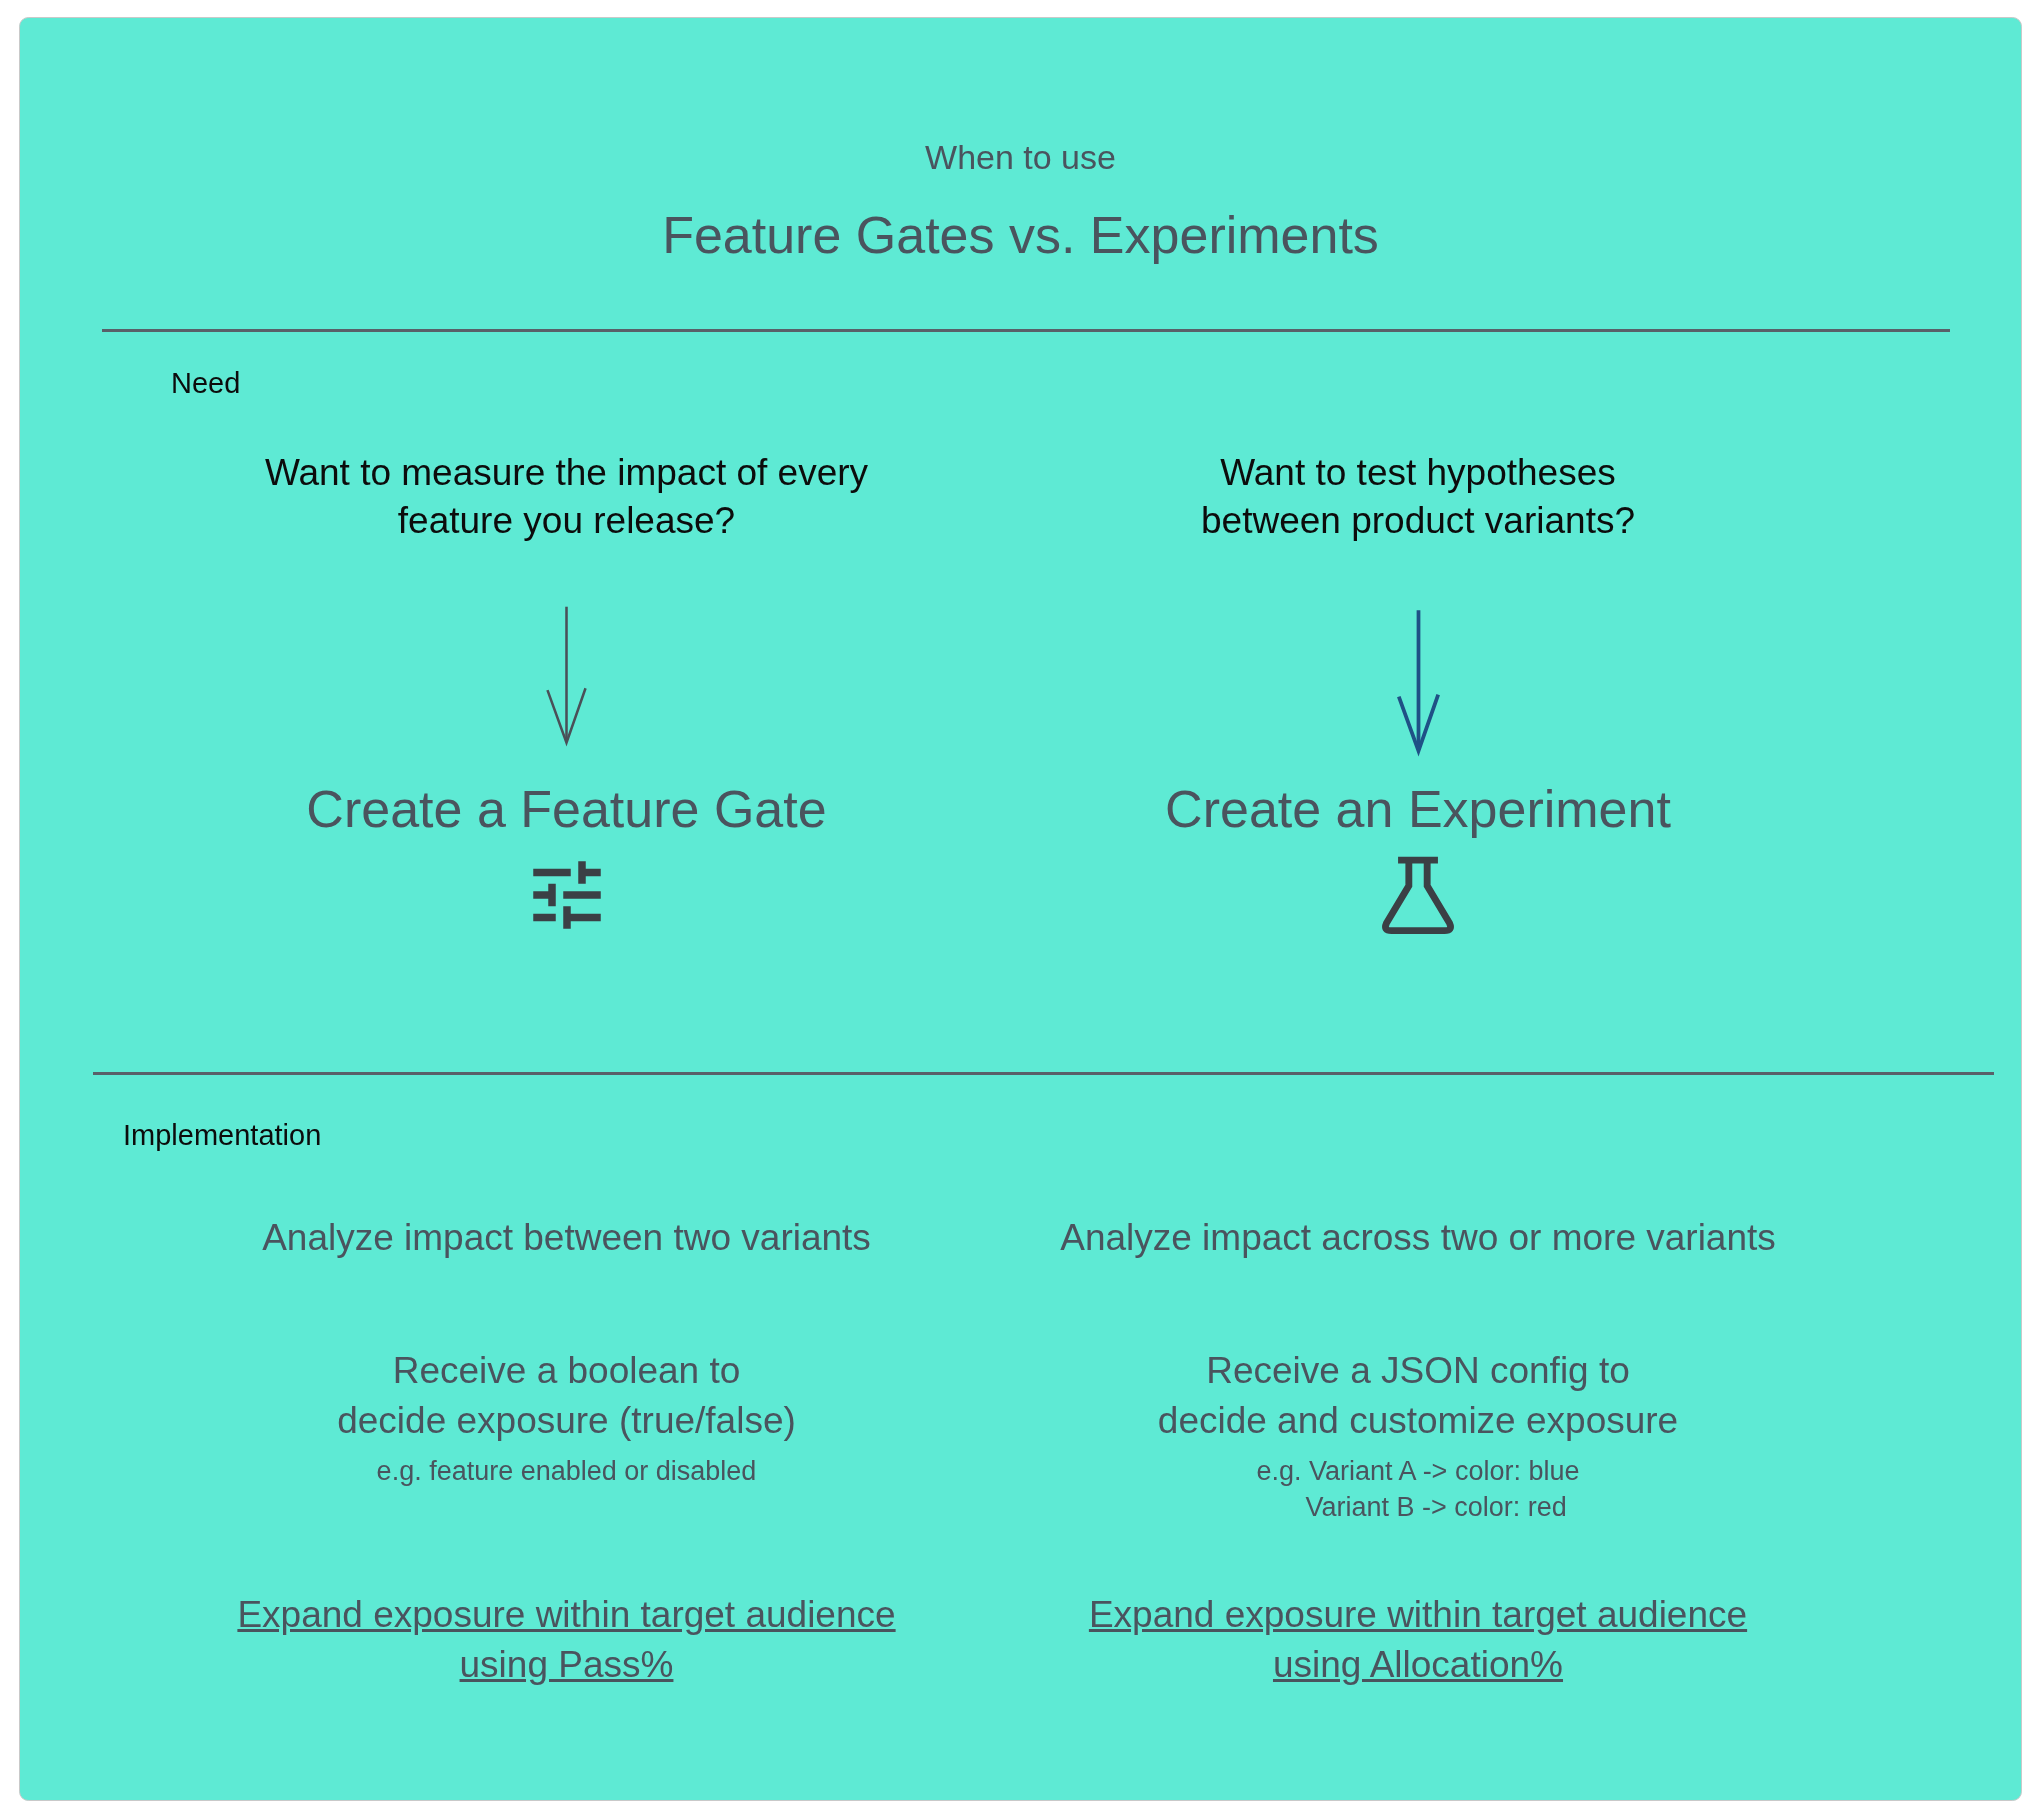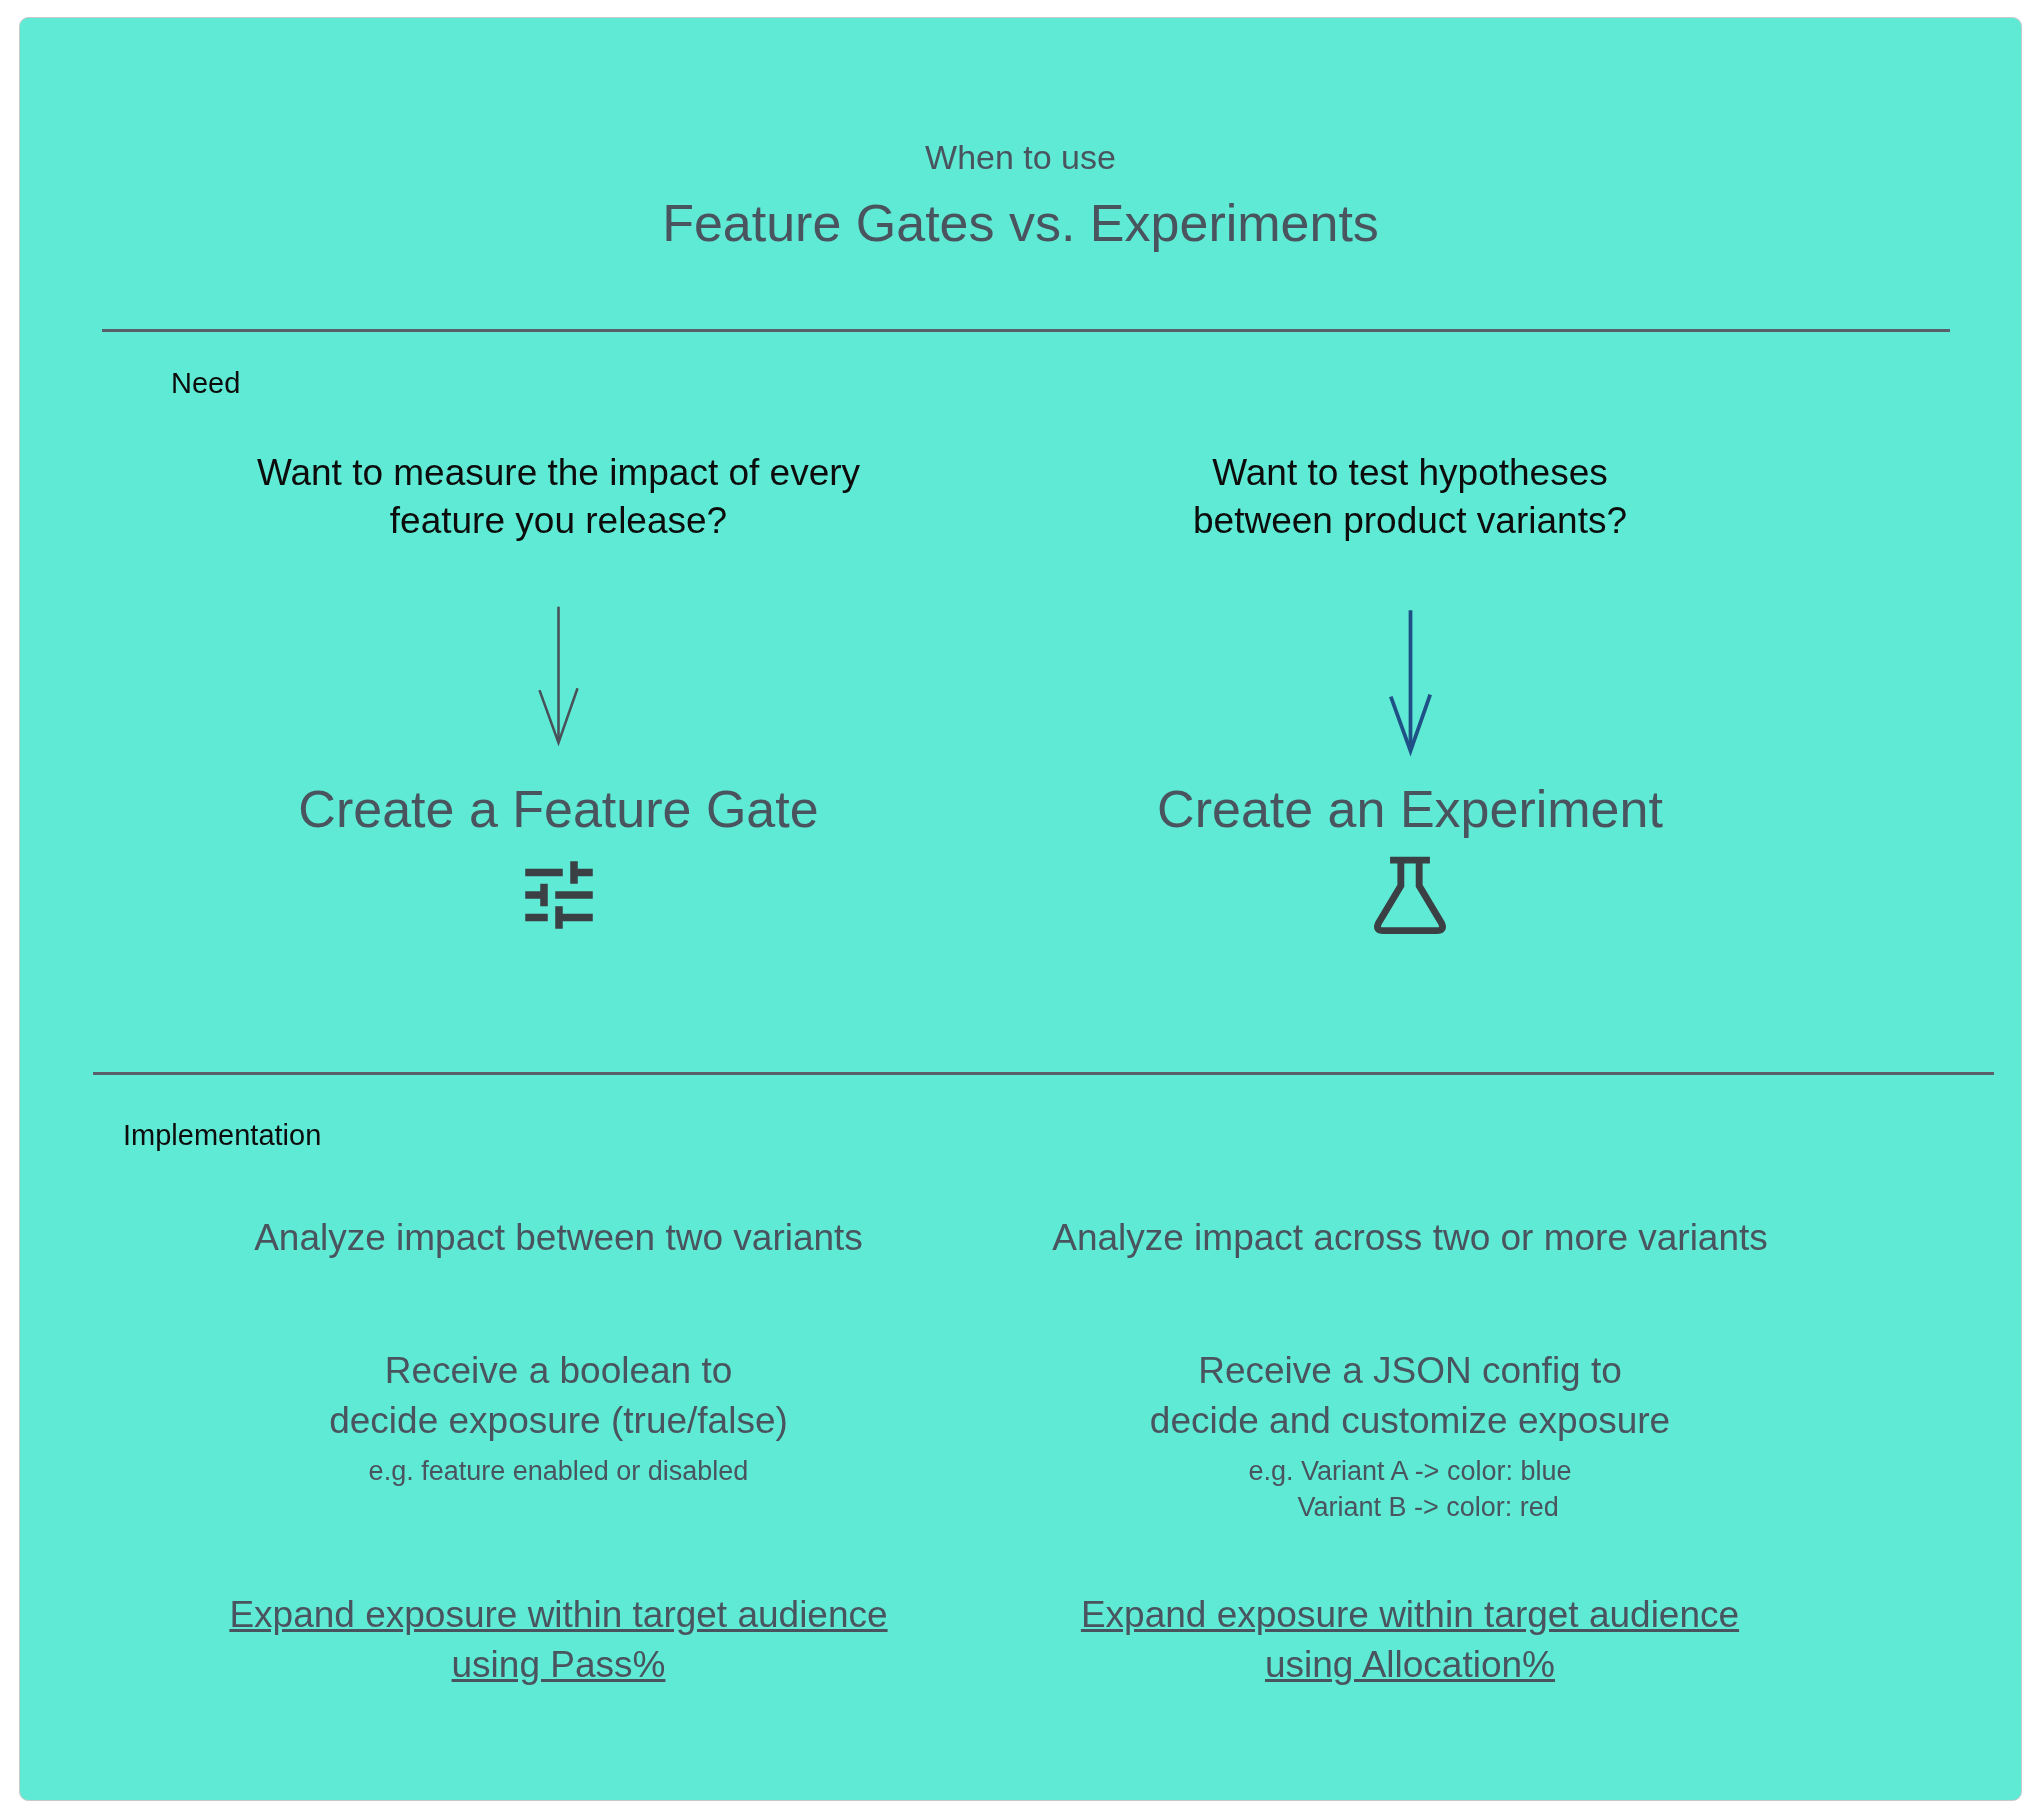--- a/index.html
+++ b/index.html
@@ -12,37 +12,37 @@
     position:absolute;left:19px;top:17px;right:19px;bottom:17px;
     background:#5eead4;border:1.9px solid #c9c9c9;border-radius:9.4px;
     overflow:hidden;
   }
   
   .subtitle{
     position:absolute;top:120px;left:0;width:100%;
     text-align:center;font-size:34px;color:#4a545e;
   }
   .title{
-    position:absolute;top:175px;left:0;width:100%;
+    position:absolute;top:187px;left:0;width:100%;
     text-align:center;font-size:52px;color:#4a545e;font-weight:400;margin:0;
   }
   
   .divider{position:absolute;height:2.8px;background:#596069;}
   .divider-1{top:311px;left:82px;width:1848px;}
   .divider-2{top:1054px;left:73px;width:1901px;}
   .section-label{position:absolute;font-size:29px;color:#0c0c0c;}
   .label-need{top:349px;left:151px;}
   .label-impl{top:1077px;left:103px;margin-top:24px;}
   
   .col{position:absolute;}
   .need-col{top:431px;height:543px;}
   .impl-col{top:1199px;height:525px;}
   .col-left{left:66px;width:937px;}
   .col-right{left:974px;width:824px;}
-  .col .row{position:absolute;left:4px;width:100%;text-align:center;}
+  .col .row{position:absolute;left:12px;width:100%;text-align:center;}
   
   .question{top:0;font-size:37px;line-height:1.3;color:#0c0c0c;}
   .arrow-row{top:155px;}
   .action{top:330px;font-size:52px;color:#4a545e;}
   .icon-row{top:401px;}
   
   .impl-1{top:0;font-size:37px;color:#4a545e;}
   .impl-2{top:129px;font-size:37px;line-height:1.35;color:#4a545e;}
   .impl-example{top:236px;font-size:27px;line-height:1.35;color:#4a545e;}
   .impl-example .ex-block{display:inline-block;text-align:left;}

